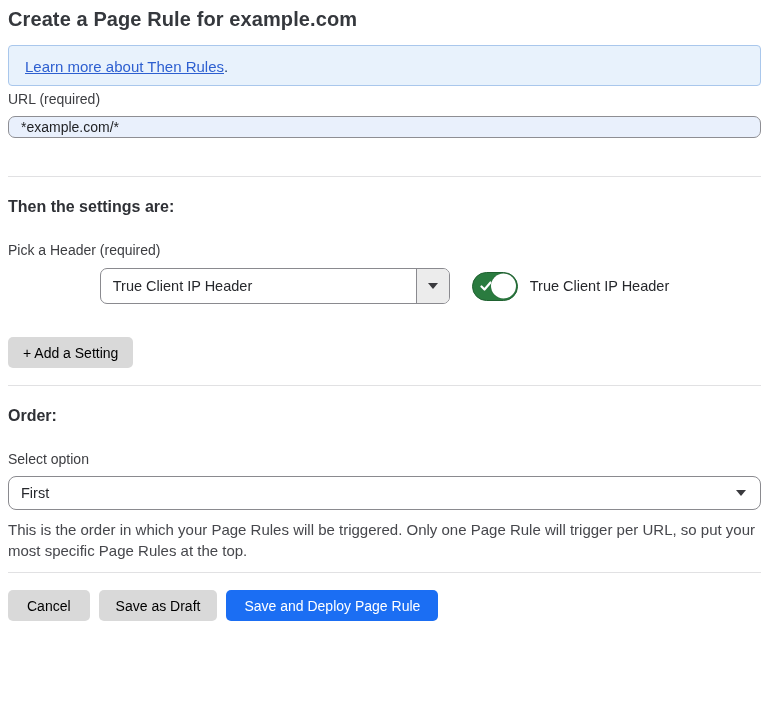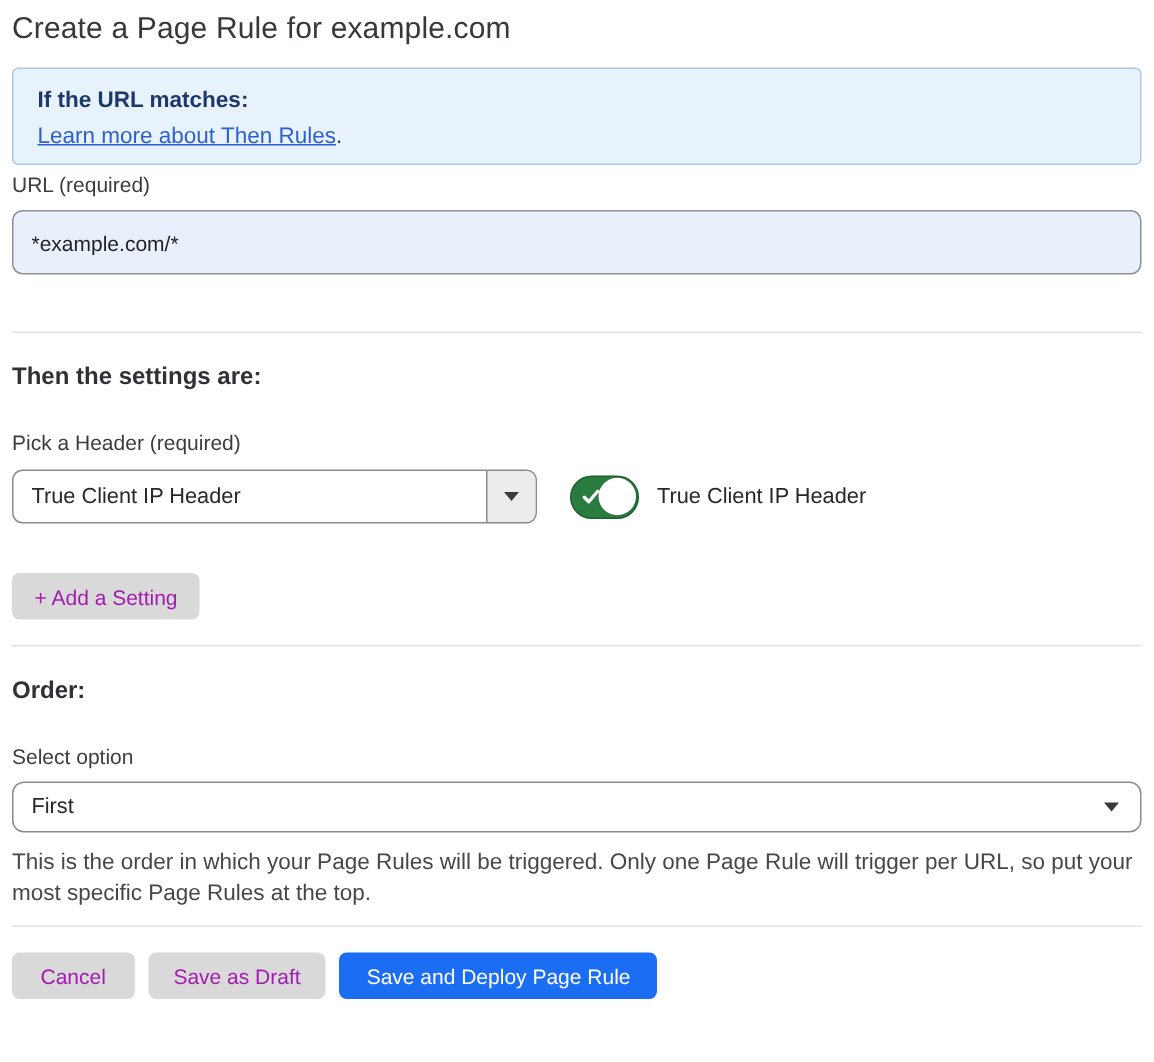--- a/index.html
+++ b/index.html
@@ -5,21 +5,21 @@
   * { margin: 0; padding: 0; box-sizing: border-box; }
   html, body { width: 769px; height: 708px; background: #ffffff; }
   body {
     font-family: "Liberation Sans", sans-serif;
     color: #2f3136;
     padding: 5px 8px 0 8px;
     overflow: hidden;
   }
   .page-title {
     font-size: 20px;
-    font-weight: 400;
+    font-weight: 700;
     color: #35383d;
     line-height: 28px;
     letter-spacing: 0.1px;
   }
   .info-box {
     margin-top: 12px;
     background: #e8f2fc;
     border: 1px solid #a9c7ec;
     border-radius: 4px;
     padding: 9px 16px 6px 16px;
@@ -35,21 +35,21 @@
   }
   .field-label {
     font-size: 14px;
     color: #3c3d41;
     line-height: 18px;
   }
   .url-label { margin-top: 4px; }
   .url-input {
     margin-top: 8px;
     width: 100%;
-    height: 43px;
+    height: 22px;
     background: #e9f0fc;
     border: 1px solid #8e8e93;
     border-radius: 7px;
     padding: 0 12px;
     font-family: "Liberation Sans", sans-serif;
     font-size: 14px;
     color: #1f2023;
     outline: none;
     display: block;
   }
@@ -66,20 +66,21 @@
     font-size: 16px;
     font-weight: 700;
     color: #2f3136;
     line-height: 22px;
   }
   .picker-label { margin-top: 23px; }
   .setting-row {
     margin-top: 9px;
     display: flex;
     align-items: center;
+    justify-content: center;
   }
   .custom-select {
     width: 350px;
     height: 36px;
     background: #ffffff;
     border: 1px solid #8a8a8f;
     border-radius: 7px;
     display: flex;
     align-items: stretch;
     cursor: pointer;
@@ -148,21 +149,21 @@
     align-items: center;
     justify-content: center;
     height: 31px;
     border: none;
     border-radius: 5px;
     font-family: "Liberation Sans", sans-serif;
     font-size: 14px;
     cursor: pointer;
     white-space: nowrap;
   }
-  .btn-gray { background: #d9d9d9; color: #a21caf; text-align: right; }
+  .btn-gray { background: #d9d9d9; color: #000000; text-align: right; }
   .btn-blue { background: #1b6ef3; color: #ffffff; }
   .add-setting-btn { margin-top: 33px; padding: 0 15px; }
   .order-select {
     margin-top: 8px;
     width: 100%;
     height: 34px;
     background: #ffffff;
     border: 1px solid #8a8a8f;
     border-radius: 8px;
     display: flex;
@@ -191,21 +192,20 @@
   .deploy-btn { padding: 0 18px; }
 </style>
 </head>
 <body>
 
 
 
 <h1 class="page-title">Create a Page Rule for example.com</h1>
 
 <div class="info-box">
-  <div class="info-heading">If the URL matches:</div>
   <div><a class="info-link">Learn more about Then Rules</a><span>.</span></div>
 </div>
 
 <div class="field-label url-label">URL (required)</div>
 <input class="url-input" type="text" value="*example.com/*" style="">
 
 <hr class="divider divider-1">
 
 <div class="section-heading">Then the settings are:</div>
 

